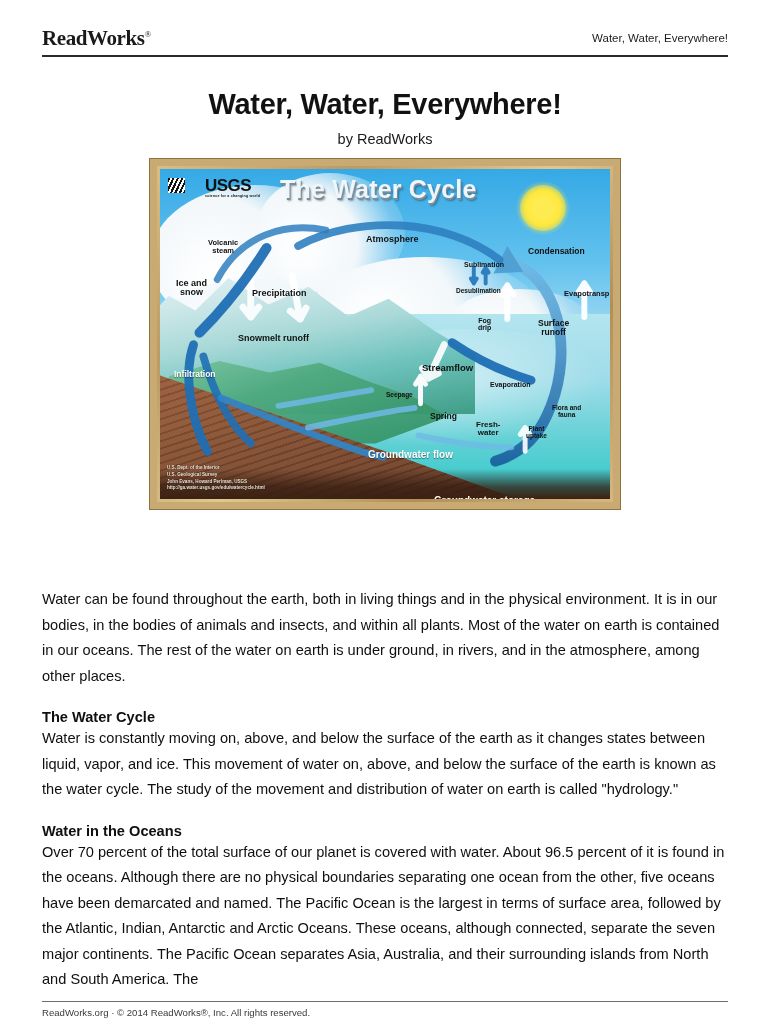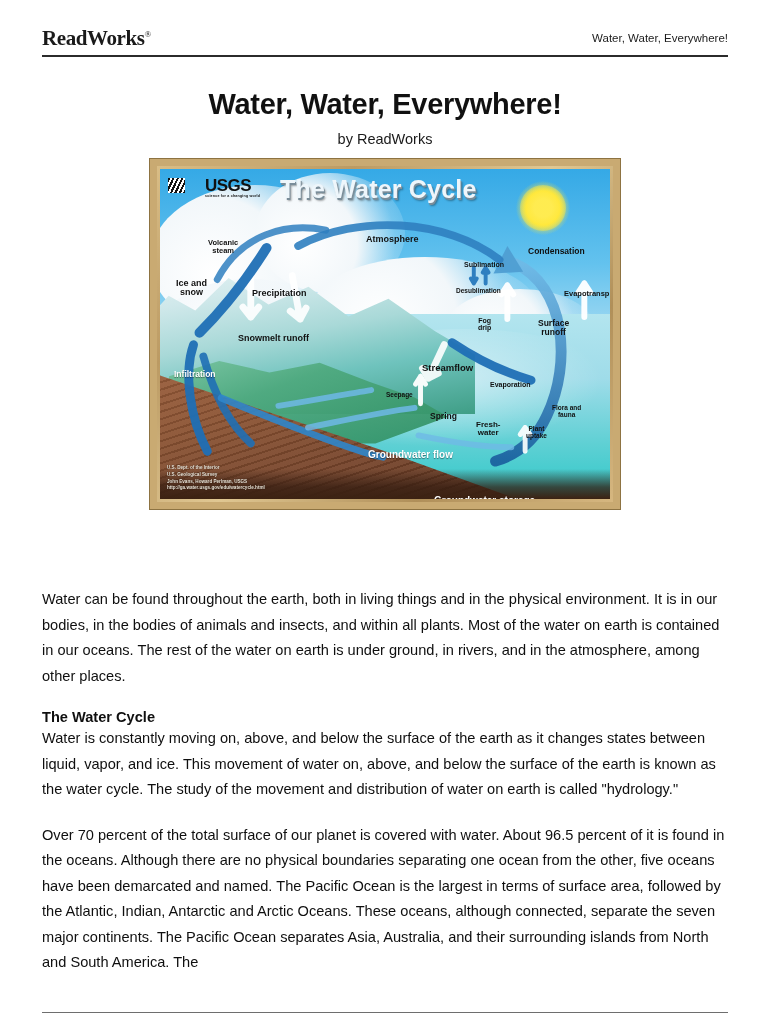--- a/index.html
+++ b/index.html
@@ -369,20 +369,22 @@
 http://ga.water.usgs.gov/edu/watercycle.html</div>
 
       </div>
     </div>
   </div>
 
   <div class="body-copy" id="body-copy">
       <p class="para">Water can be found throughout the earth, both in living things and in the physical environment. It is in our bodies, in the bodies of animals and insects, and within all plants. Most of the water on earth is contained in our oceans. The rest of the water on earth is under ground, in rivers, and in the atmosphere, among other places.</p>
       <h2 class="sect-head">The Water Cycle</h2>
       <p class="para"> Water is constantly moving on, above, and below the surface of the earth as it changes states between liquid, vapor, and ice. This movement of water on, above, and below the surface of the earth is known as the water cycle. The study of the movement and distribution of water on earth is called "hydrology."</p>
+      <h2 class="sect-head">Water in the Oceans</h2>
       <p class="para"> Over 70 percent of the total surface of our planet is covered with water. About 96.5 percent of it is found in the oceans. Although there are no physical boundaries separating one ocean from the other, five oceans have been demarcated and named. The Pacific Ocean is the largest in terms of surface area, followed by the Atlantic, Indian, Antarctic and Arctic Oceans. These oceans, although connected, separate the seven major continents. The Pacific Ocean separates Asia, Australia, and their surrounding islands from North and South America. The</p>
     </div>
 
   <div class="footer">
     <div class="footer-rule"></div>
+    <div class="footer-text">ReadWorks.org · © 2014 ReadWorks®, Inc. All rights reserved.</div>
   </div>
 
 </div>
 
 </body></html>

